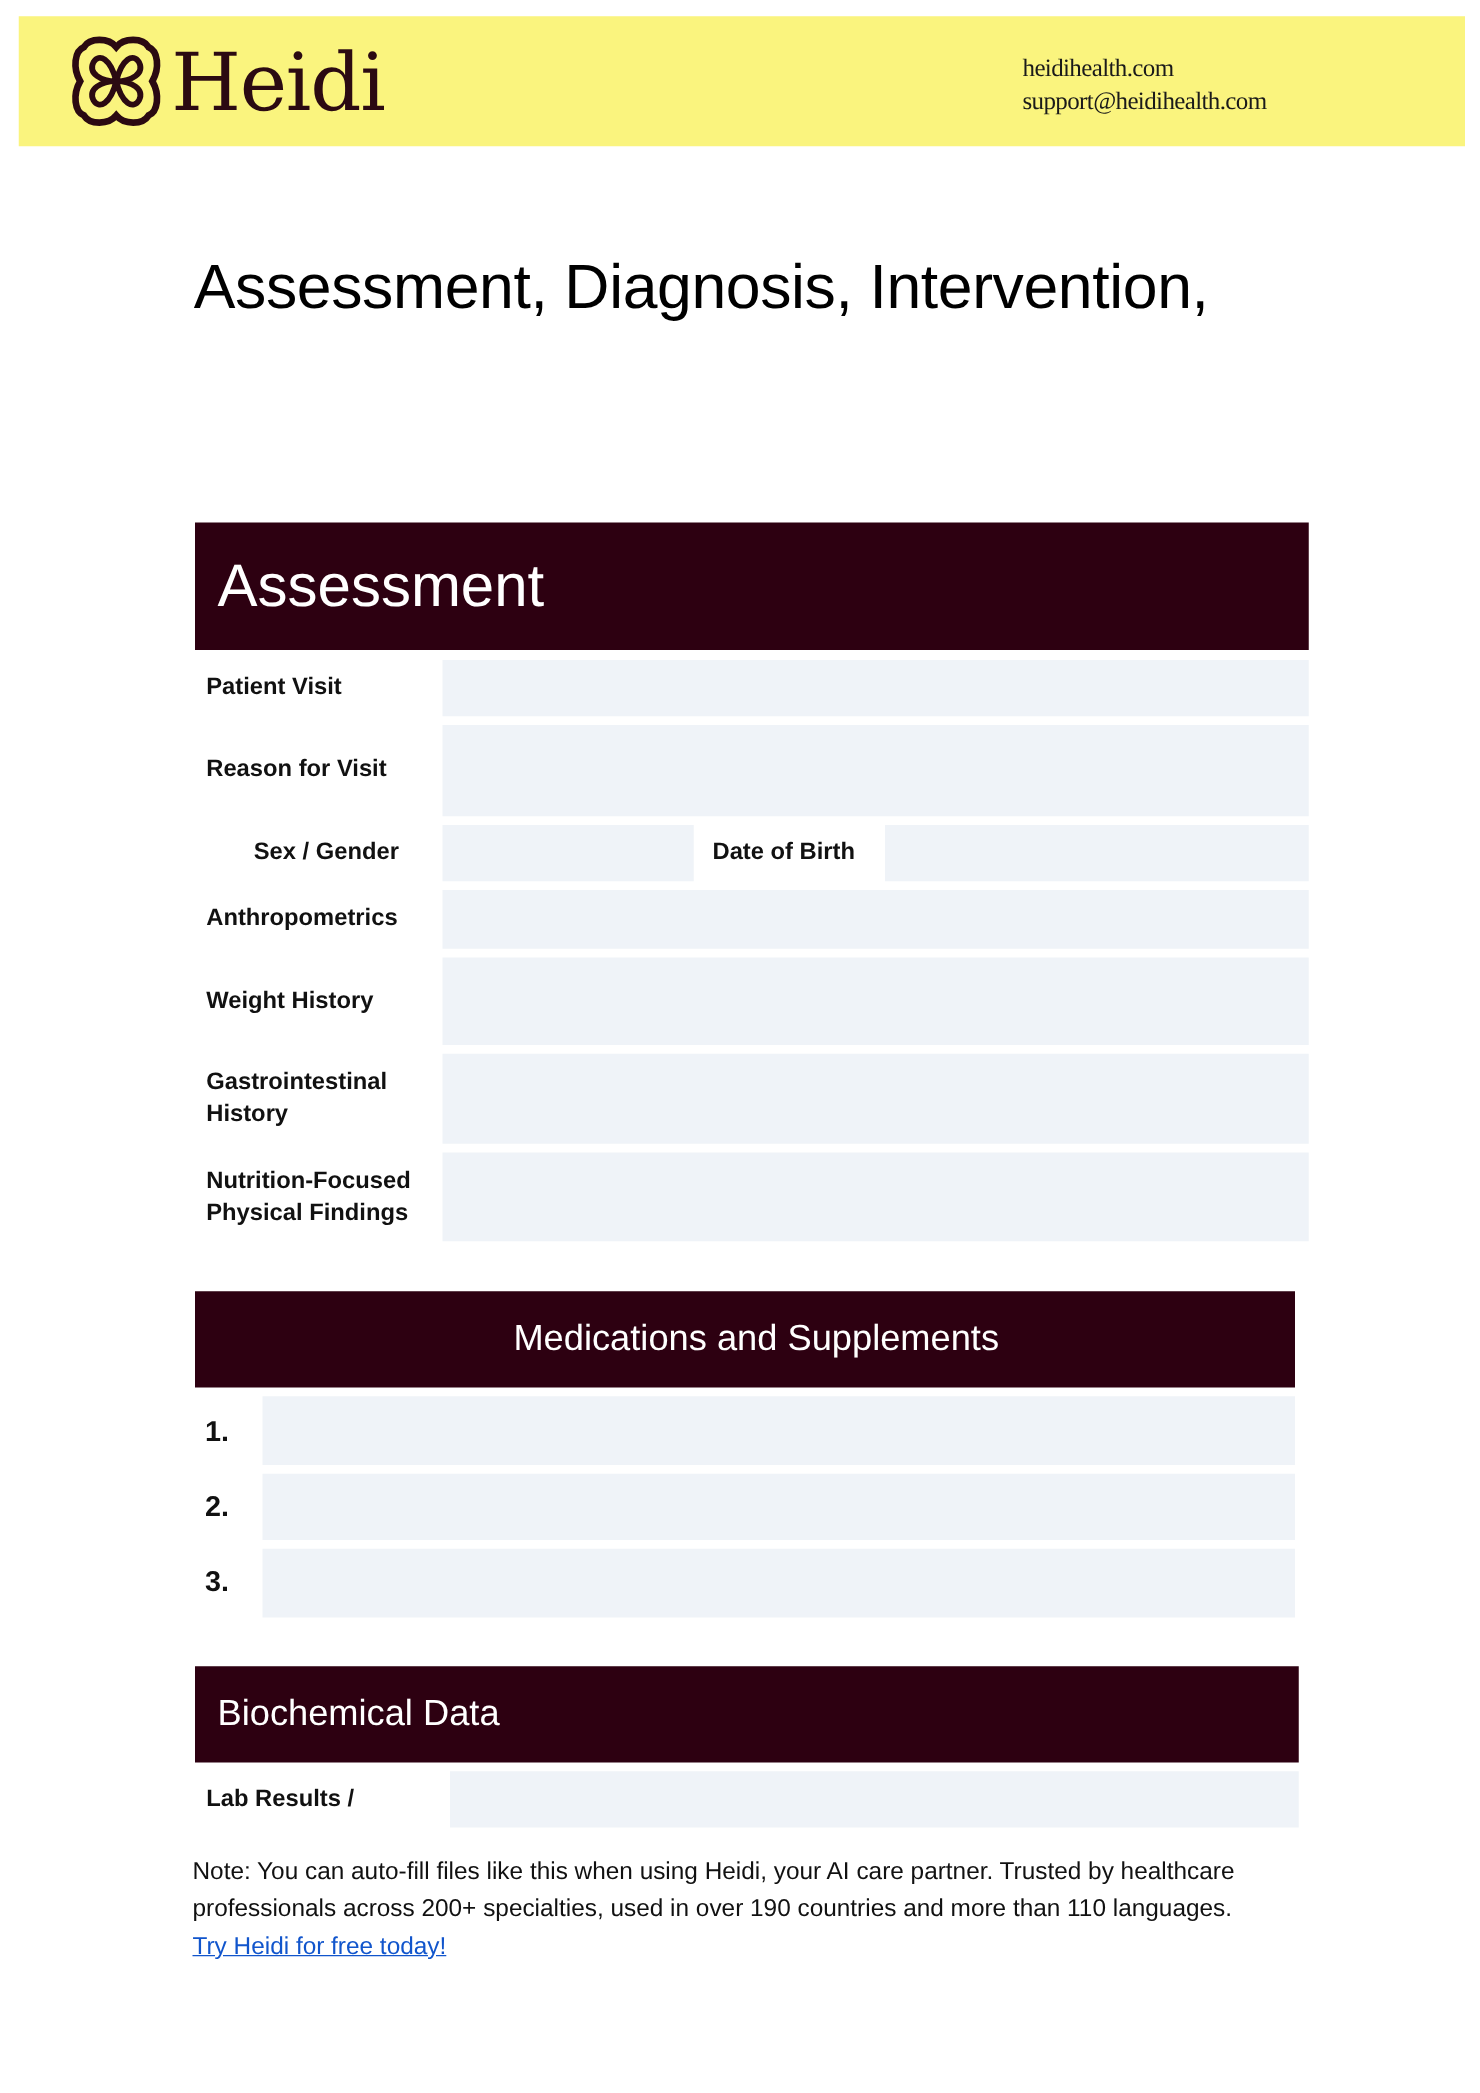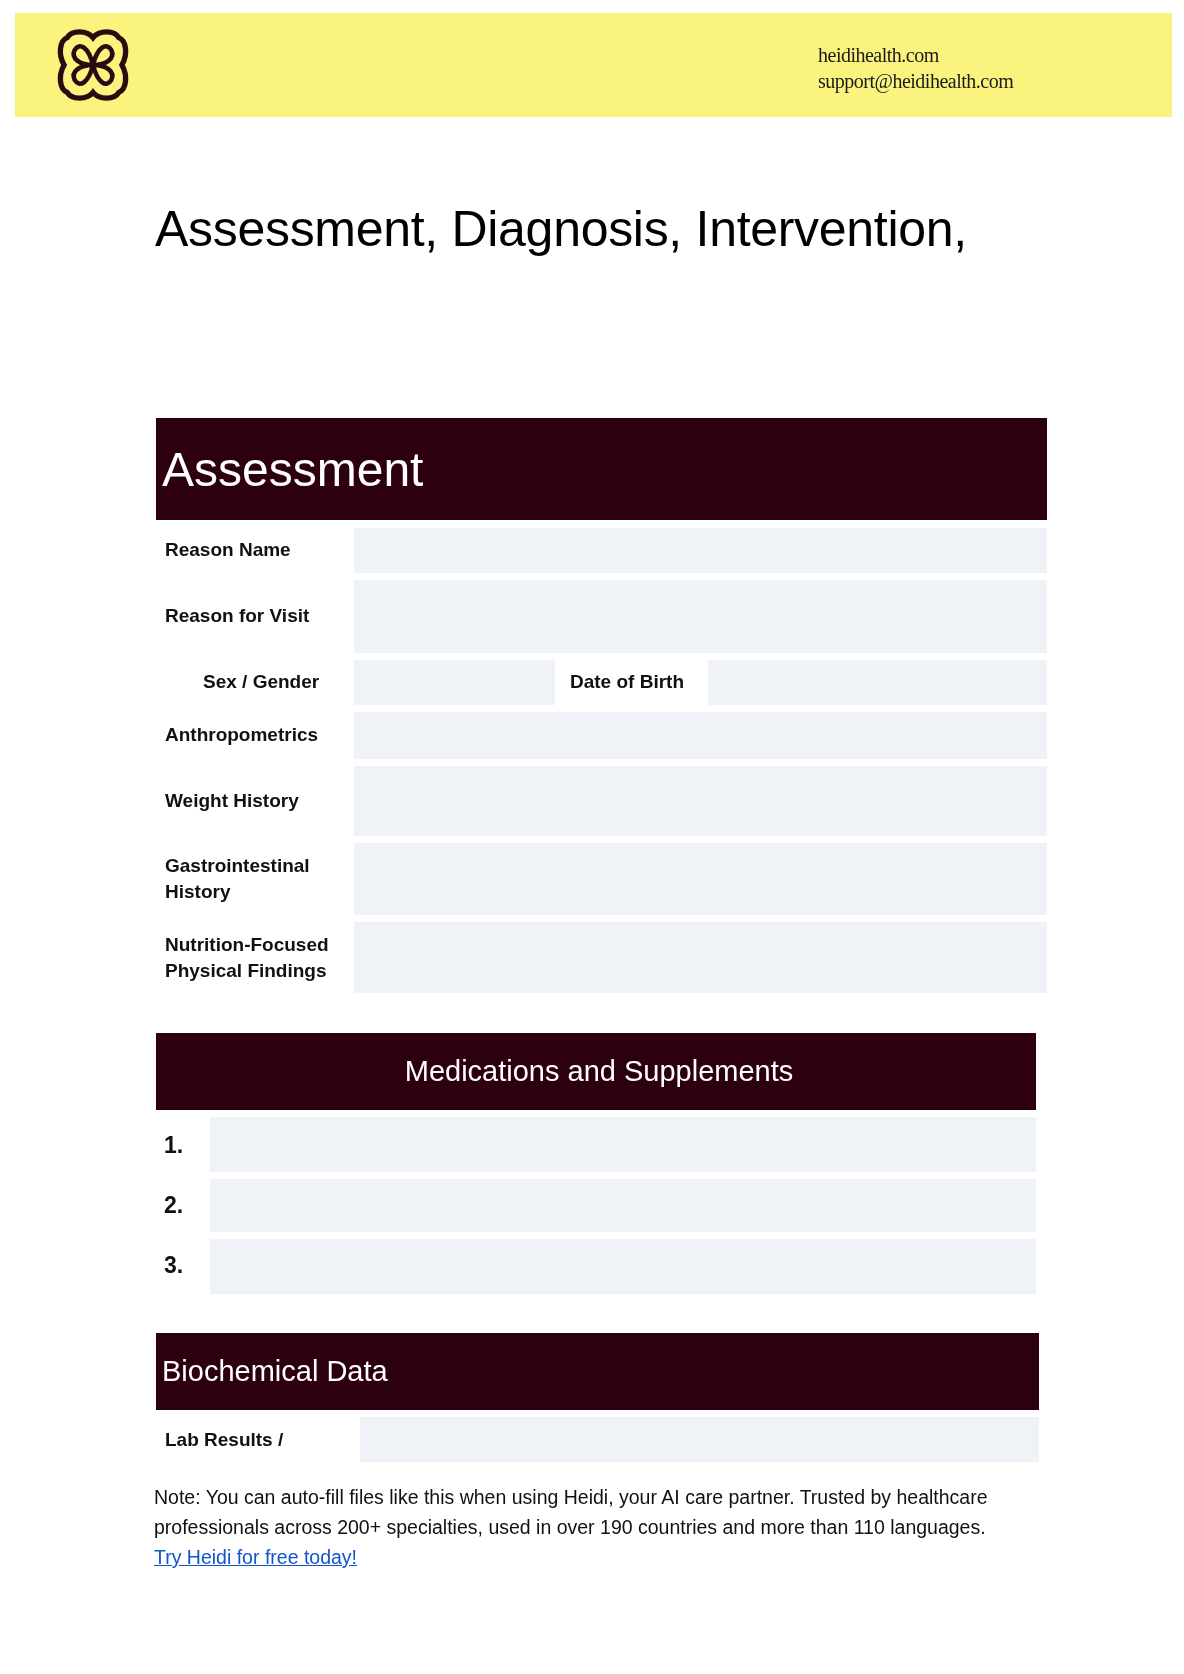--- a/index.html
+++ b/index.html
@@ -8,56 +8,57 @@
   .band { position: absolute; left: 15px; top: 13px; width: 1157px; height: 104px; background: #FAF47E; }
   .logo { position: absolute; left: 55px; top: 29px; height: 76px; display: flex; align-items: center; }
   .logo svg { width: 76px; height: 76px; }
   .wordmark { font-family: "DejaVu Serif", "Liberation Serif", serif; font-size: 64px; color: #2B0A12;
               margin-left: 6px; letter-spacing: -1px; line-height: 1; }
   .contact { position: absolute; left: 818px; top: 42px; font-family: "Liberation Serif", "DejaVu Serif", serif;
              font-size: 20px; color: #1a1a1a; line-height: 26px; letter-spacing: -0.5px; }
   .title { position: absolute; left: 155px; top: 196px; width: 900px; font-size: 50px; line-height: 67px;
            color: #000; font-weight: 500; letter-spacing: -0.3px; margin: 0; }
   .sec-head { position: absolute; left: 156px; background: #2D0011; color: #fff; box-sizing: border-box;
-              display: flex; align-items: center; padding-left: 6px; }
+              display: flex; align-items: center; padding-left: 18px; }
   .sec-head.big { font-size: 48px; }
   .sec-head.mid { font-size: 29px; }
   .label { position: absolute; left: 165px; font-size: 19px; font-weight: bold; color: #111; line-height: 26px; }
   .field { position: absolute; background: #EFF3F8; border: none; outline: none; box-sizing: border-box; padding: 0 10px;
            font-family: "Liberation Sans", sans-serif; font-size: 18px; resize: none; }
   .num { position: absolute; left: 164px; font-size: 23px; font-weight: bold; color: #111; }
   .note { position: absolute; left: 154px; top: 1482px; width: 900px; font-size: 19.5px; line-height: 30px; color: #111; }
   .note a { color: #1155CC; text-decoration: underline; }
 </style>
 </head>
 <body>
 
 <div class="band"></div>
 <div class="logo">
   <span>
     <svg viewBox="0 0 100 100">
       <path d="M50 14 C42 4 22 4 16 14 C6 18 4 36 12 50 C4 64 6 82 16 86 C22 96 42 96 50 86 C58 96 78 96 84 86 C94 82 96 64 88 50 C96 36 94 18 84 14 C78 4 58 4 50 14 Z" fill="none" stroke="#2B0A12" stroke-width="7"></path>
       <path d="M50 50 C34 50 20 42 26 30 C32 20 44 26 50 50 C56 26 68 20 74 30 C80 42 66 50 50 50 C34 50 20 58 26 70 C32 80 44 74 50 50 C56 74 68 80 74 70 C80 58 66 50 50 50 Z" fill="none" stroke="#2B0A12" stroke-width="6"></path>
     </svg>
   </span>
+  <span class="wordmark">Heidi</span>
 </div>
 <div class="contact">
   <div>heidihealth.com</div>
   <div>support@heidihealth.com</div>
 </div>
 
 <h1 class="title">
   <div>Assessment, Diagnosis, Intervention,</div>
 </h1>
 
 <div class="sec-head big" style="top:418px; width:891px; height:102px;">
   <span>Assessment</span>
 </div>
 
-<div class="label" style="top:537px;">Reason Name</div>
+<div class="label" style="top:537px;">Patient Visit</div>
 <input class="field" style="left: 354px; top: 528px; width: 693px; height: 45px;" value="">
 
 <div class="label" style="top:603px;">Reason for Visit</div>
 <textarea class="field" style="left: 354px; top: 580px; width: 693px; height: 73px;"></textarea>
 
 <div class="label" style="top:669px;margin-left:38px;">Sex / Gender</div>
 <input class="field" style="left: 354px; top: 660px; width: 201px; height: 45px;" value="">
 <div class="label" style="left:570px; top:669px;">Date of Birth</div>
 <input class="field" style="left: 708px; top: 660px; width: 339px; height: 45px;" value="">
 

